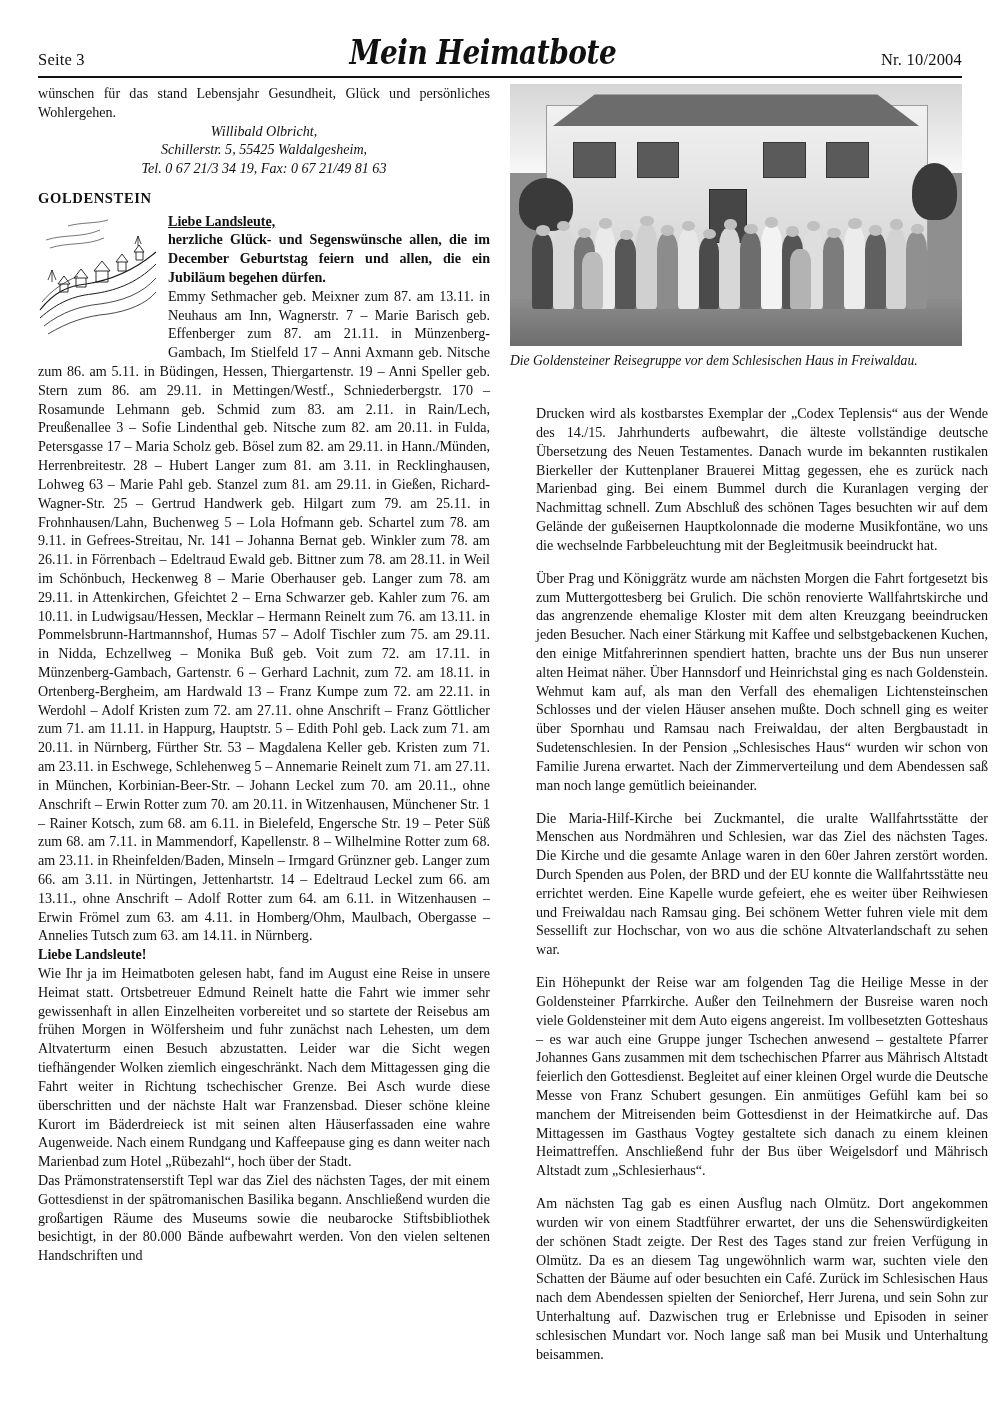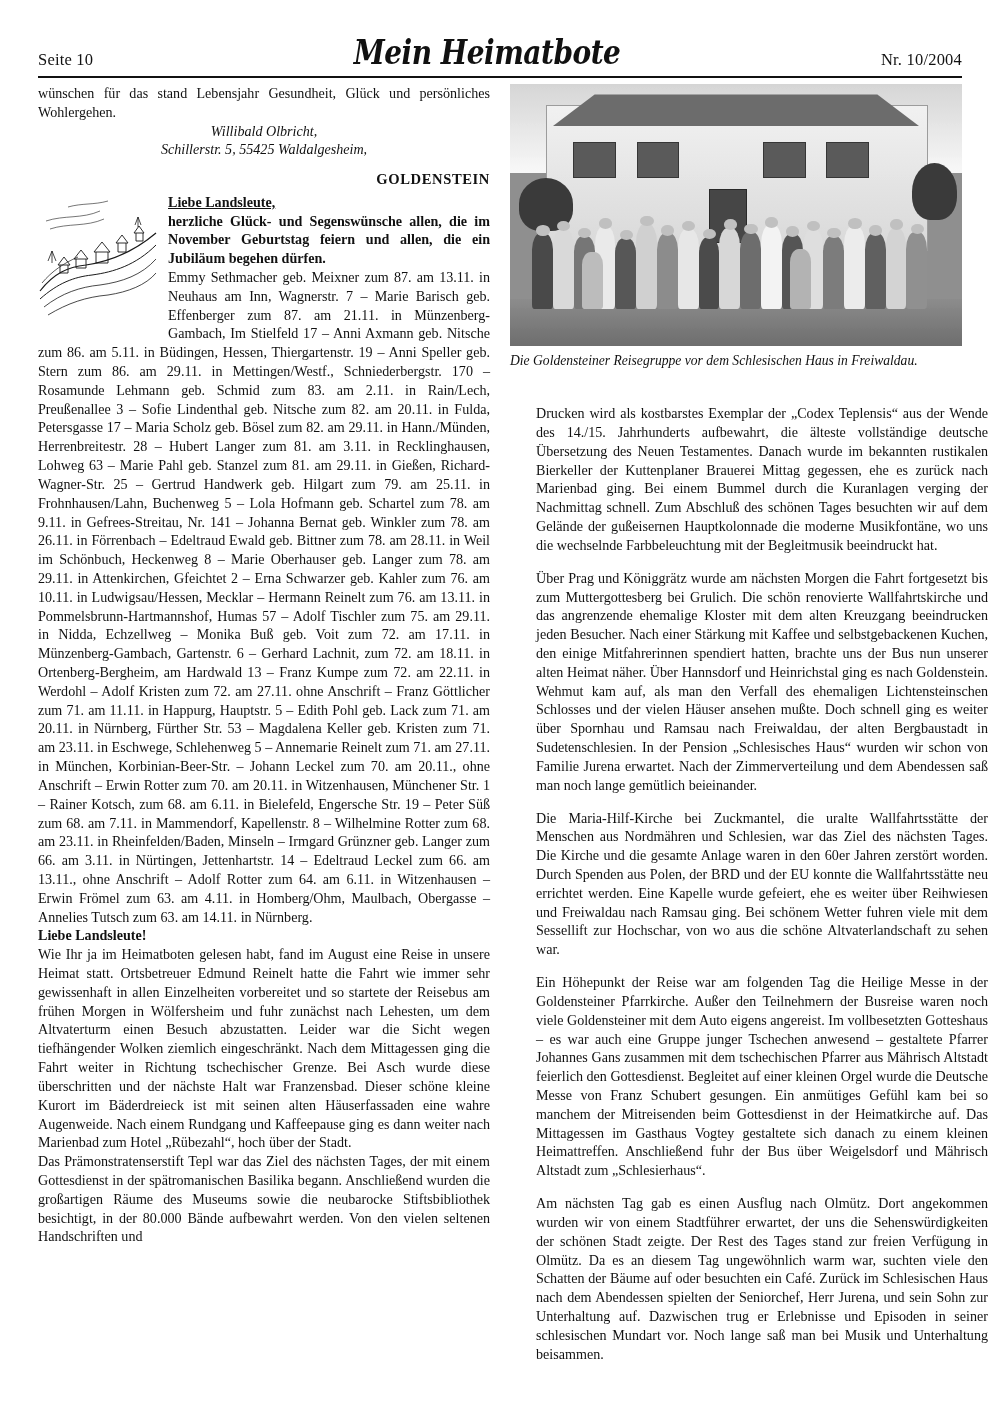--- a/index.html
+++ b/index.html
@@ -50,21 +50,21 @@
     text-justify:inter-word;
     hyphens:auto;
   }
   .col-left { left:38px; }
   .col p { margin:0 0 0 0; }
   .right-align { text-align:center; font-style:italic; }
   b, strong { font-weight:normal; }
 
   
   .section-head {
-    font-weight:bold; text-align:right; letter-spacing:0.6px;
+    font-weight:bold; text-align:left; letter-spacing:0.6px;
     margin-top:11px; margin-bottom:3px; font-size:14.6px;
   }
   .wrapblock { position:relative; }
   .vignette {
     float:left;
     width:120px; height:128px;
     margin:2px 10px 2px 0;
     shape-outside:margin-box;
   }
   .vignette svg { display:block; }
@@ -133,30 +133,31 @@
     position:absolute; left:536px; top:390px; width:452px;
     font-size:14.1px; line-height:1.335; text-align:justify; hyphens:auto;
   }
 </style>
 </head>
 <body>
 
 <div class="page">
 
   <div class="masthead">
-    <div class="folio-left">Seite 10</div>
+    <div class="folio-left">Seite 3</div>
     <div class="logo">Mein Heimatbote</div>
     <div class="folio-right">Nr. 10/2004</div>
   </div>
   <div class="rule"></div>
 
   <div class="col col-left">
     <p>wünschen für das stand Lebensjahr Gesundheit, Glück und persönliches Wohlergehen.</p>
     <p class="right-align">Willibald Olbricht,</p>
     <p class="right-align">Schillerstr. 5, 55425 Waldalgesheim,</p>
+    <p class="right-align">Tel. 0 67 21/3 34 19, Fax: 0 67 21/49 81 63</p>
 
     <div class="section-head">GOLDENSTEIN</div>
 
     <div class="wrapblock">
       <div class="vignette">
         <svg width="120" height="128" viewBox="0 0 120 128" xmlns="http://www.w3.org/2000/svg">
           <g fill="none" stroke="#1a1a1a" stroke-width="1">
             <path d="M2 96 C16 78 30 72 48 70 C68 67 92 60 118 38" stroke-width="1.2"></path>
             <path d="M2 104 C20 88 36 82 54 80 C76 77 98 70 118 50" stroke-width="1"></path>
             <path d="M6 112 C24 98 42 92 62 90 C84 87 104 80 118 64" stroke-width="0.8"></path>
@@ -180,21 +181,21 @@
               <path d="M30 12 C44 8 56 10 70 6"></path>
             </g>
             <g stroke-width="0.8">
               <path d="M14 56 l-4 10 M14 56 l4 10 M14 56 v12"></path>
               <path d="M100 22 l-3 8 M100 22 l3 8 M100 22 v10"></path>
             </g>
           </g>
         </svg>
       </div>
       <p class="salut">Liebe Landsleute,</p>
-      <p class="lead-bold">herzliche Glück- und Segenswünsche allen, die im November Geburtstag feiern und allen, die ein Jubiläum begehen dürfen.</p>
+      <p class="lead-bold">herzliche Glück- und Segenswünsche allen, die im December Geburtstag feiern und allen, die ein Jubiläum begehen dürfen.</p>
       <p><b>Emmy Sethmacher</b> geb. Meixner zum 87. am 13.11. in Neuhaus am Inn, Wagnerstr. 7 – <b>Marie Barisch</b> geb. Effenberger zum 87. am 21.11. in Münzenberg-Gambach, Im Stielfeld 17 – <b>Anni Axmann</b> geb. Nitsche zum 86. am 5.11. in Büdingen, Hessen, Thiergartenstr. 19 – <b>Anni Speller</b> geb. Stern zum 86. am 29.11. in Mettingen/Westf., Schniederbergstr. 170 – <b>Rosamunde Lehmann</b> geb. Schmid zum 83. am 2.11. in Rain/Lech, Preußenallee 3 – <b>Sofie Lindenthal</b> geb. Nitsche zum 82. am 20.11. in Fulda, Petersgasse 17 – <b>Maria Scholz</b> geb. Bösel zum 82. am 29.11. in Hann./Münden, Herrenbreitestr. 28 – <b>Hubert Langer</b> zum 81. am 3.11. in Recklinghausen, Lohweg 63 – <b>Marie Pahl</b> geb. Stanzel zum 81. am 29.11. in Gießen, Richard-Wagner-Str. 25 – <b>Gertrud Handwerk</b> geb. Hilgart zum 79. am 25.11. in Frohnhausen/Lahn, Buchenweg 5 – <b>Lola Hofmann</b> geb. Schartel zum 78. am 9.11. in Gefrees-Streitau, Nr. 141 – <b>Johanna Bernat</b> geb. Winkler zum 78. am 26.11. in Förrenbach – <b>Edeltraud Ewald</b> geb. Bittner zum 78. am 28.11. in Weil im Schönbuch, Heckenweg 8 – <b>Marie Oberhauser</b> geb. Langer zum 78. am 29.11. in Attenkirchen, Gfeichtet 2 – <b>Erna Schwarzer</b> geb. Kahler zum 76. am 10.11. in Ludwigsau/Hessen, Mecklar – <b>Hermann Reinelt</b> zum 76. am 13.11. in Pommelsbrunn-Hartmannshof, Humas 57 – <b>Adolf Tischler</b> zum 75. am 29.11. in Nidda, Echzellweg – <b>Monika Buß</b> geb. Voit zum 72. am 17.11. in Münzenberg-Gambach, Gartenstr. 6 – <b>Gerhard Lachnit</b>, zum 72. am 18.11. in Ortenberg-Bergheim, am Hardwald 13 – <b>Franz Kumpe</b> zum 72. am 22.11. in Werdohl – <b>Adolf Kristen</b> zum 72. am 27.11. ohne Anschrift – <b>Franz Göttlicher</b> zum 71. am 11.11. in Happurg, Hauptstr. 5 – <b>Edith Pohl</b> geb. Lack zum 71. am 20.11. in Nürnberg, Fürther Str. 53 – <b>Magdalena Keller</b> geb. Kristen zum 71. am 23.11. in Eschwege, Schlehenweg 5 – <b>Annemarie Reinelt</b> zum 71. am 27.11. in München, Korbinian-Beer-Str. – <b>Johann Leckel</b> zum 70. am 20.11., ohne Anschrift – <b>Erwin Rotter</b> zum 70. am 20.11. in Witzenhausen, Münchener Str. 1 – <b>Rainer Kotsch</b>, zum 68. am 6.11. in Bielefeld, Engersche Str. 19 – <b>Peter Süß</b> zum 68. am 7.11. in Mammendorf, Kapellenstr. 8 – <b>Wilhelmine Rotter</b> zum 68. am 23.11. in Rheinfelden/Baden, Minseln – <b>Irmgard Grünzner</b> geb. Langer zum 66. am 3.11. in Nürtingen, Jettenhartstr. 14 – <b>Edeltraud Leckel</b> zum 66. am 13.11., ohne Anschrift – <b>Adolf Rotter</b> zum 64. am 6.11. in Witzenhausen – <b>Erwin Frömel</b> zum 63. am 4.11. in Homberg/Ohm, Maulbach, Obergasse – <b>Annelies Tutsch</b> zum 63. am 14.11. in Nürnberg.</p>
     </div>
 
     <p class="subhead">Liebe Landsleute!</p>
     <p>Wie Ihr ja im Heimatboten gelesen habt, fand im August eine Reise in unsere Heimat statt. Ortsbetreuer Edmund Reinelt hatte die Fahrt wie immer sehr gewissenhaft in allen Einzelheiten vorbereitet und so startete der Reisebus am frühen Morgen in Wölfersheim und fuhr zunächst nach Lehesten, um dem Altvaterturm einen Besuch abzustatten. Leider war die Sicht wegen tiefhängender Wolken ziemlich eingeschränkt. Nach dem Mittagessen ging die Fahrt weiter in Richtung tschechischer Grenze. Bei Asch wurde diese überschritten und der nächste Halt war Franzensbad. Dieser schöne kleine Kurort im Bäderdreieck ist mit seinen alten Häuserfassaden eine wahre Augenweide. Nach einem Rundgang und Kaffeepause ging es dann weiter nach Marienbad zum Hotel „Rübezahl“, hoch über der Stadt.</p>
     <p>Das Prämonstratenserstift Tepl war das Ziel des nächsten Tages, der mit einem Gottesdienst in der spätromanischen Basilika begann. Anschließend wurden die großartigen Räume des Museums sowie die neubarocke Stiftsbibliothek besichtigt, in der 80.000 Bände aufbewahrt werden. Von den vielen seltenen Handschriften und</p>
   </div>
 
   <div class="photo-wrap">
     <div class="photo">

